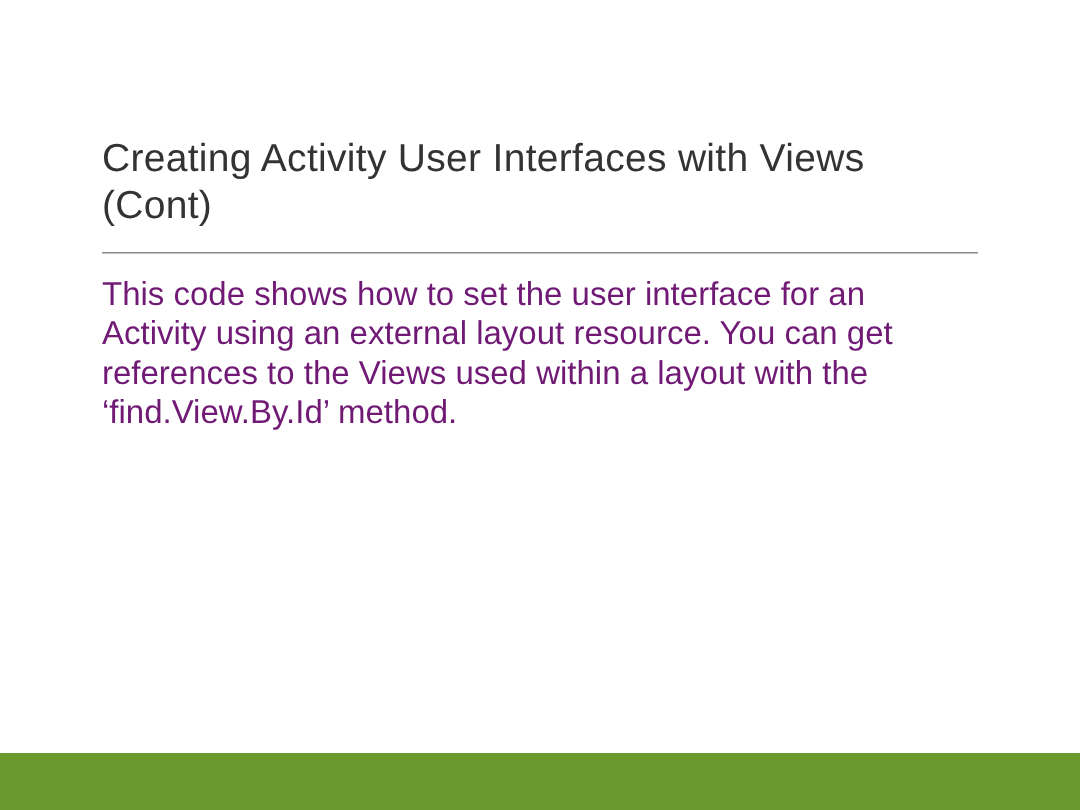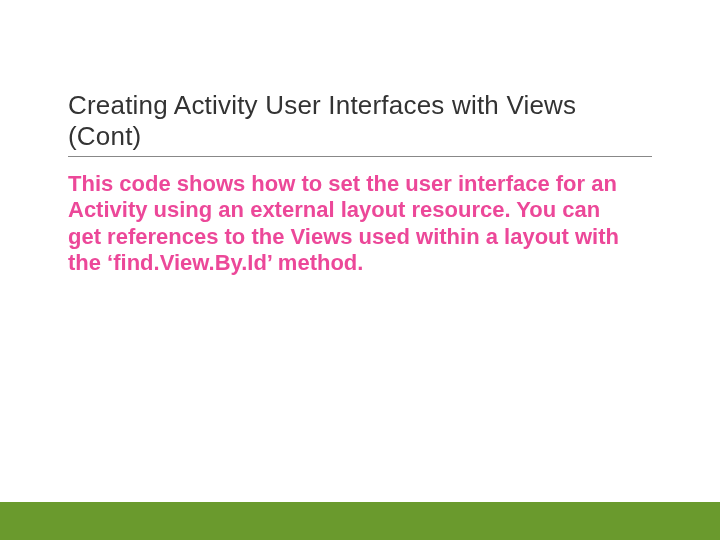--- a/index.html
+++ b/index.html
@@ -15,30 +15,30 @@
       width: 100%;
       height: 100%;
       padding: 90px 68px 0 68px;
       position: relative;
     }
     .title {
       font-size: 26px;
       font-weight: 400;
       color: #333;
       border-bottom: 1px solid #888;
-      padding-bottom: 4px;
+      padding-bottom: 16px;
       margin-bottom: 14px;
       letter-spacing: 0.2px;
     }
     .body-text {
       font-size: 22px;
-      color: #ec4899;
+      color: #701a75;
       line-height: 1.2;
       max-width: 560px;
-      font-weight: 700;
+      font-weight: 400;
     }
     .footer-bar {
       position: absolute;
       bottom: 0;
       left: 0;
       right: 0;
       height: 38px;
       background: #6a9a2d;
     }
   </style>

